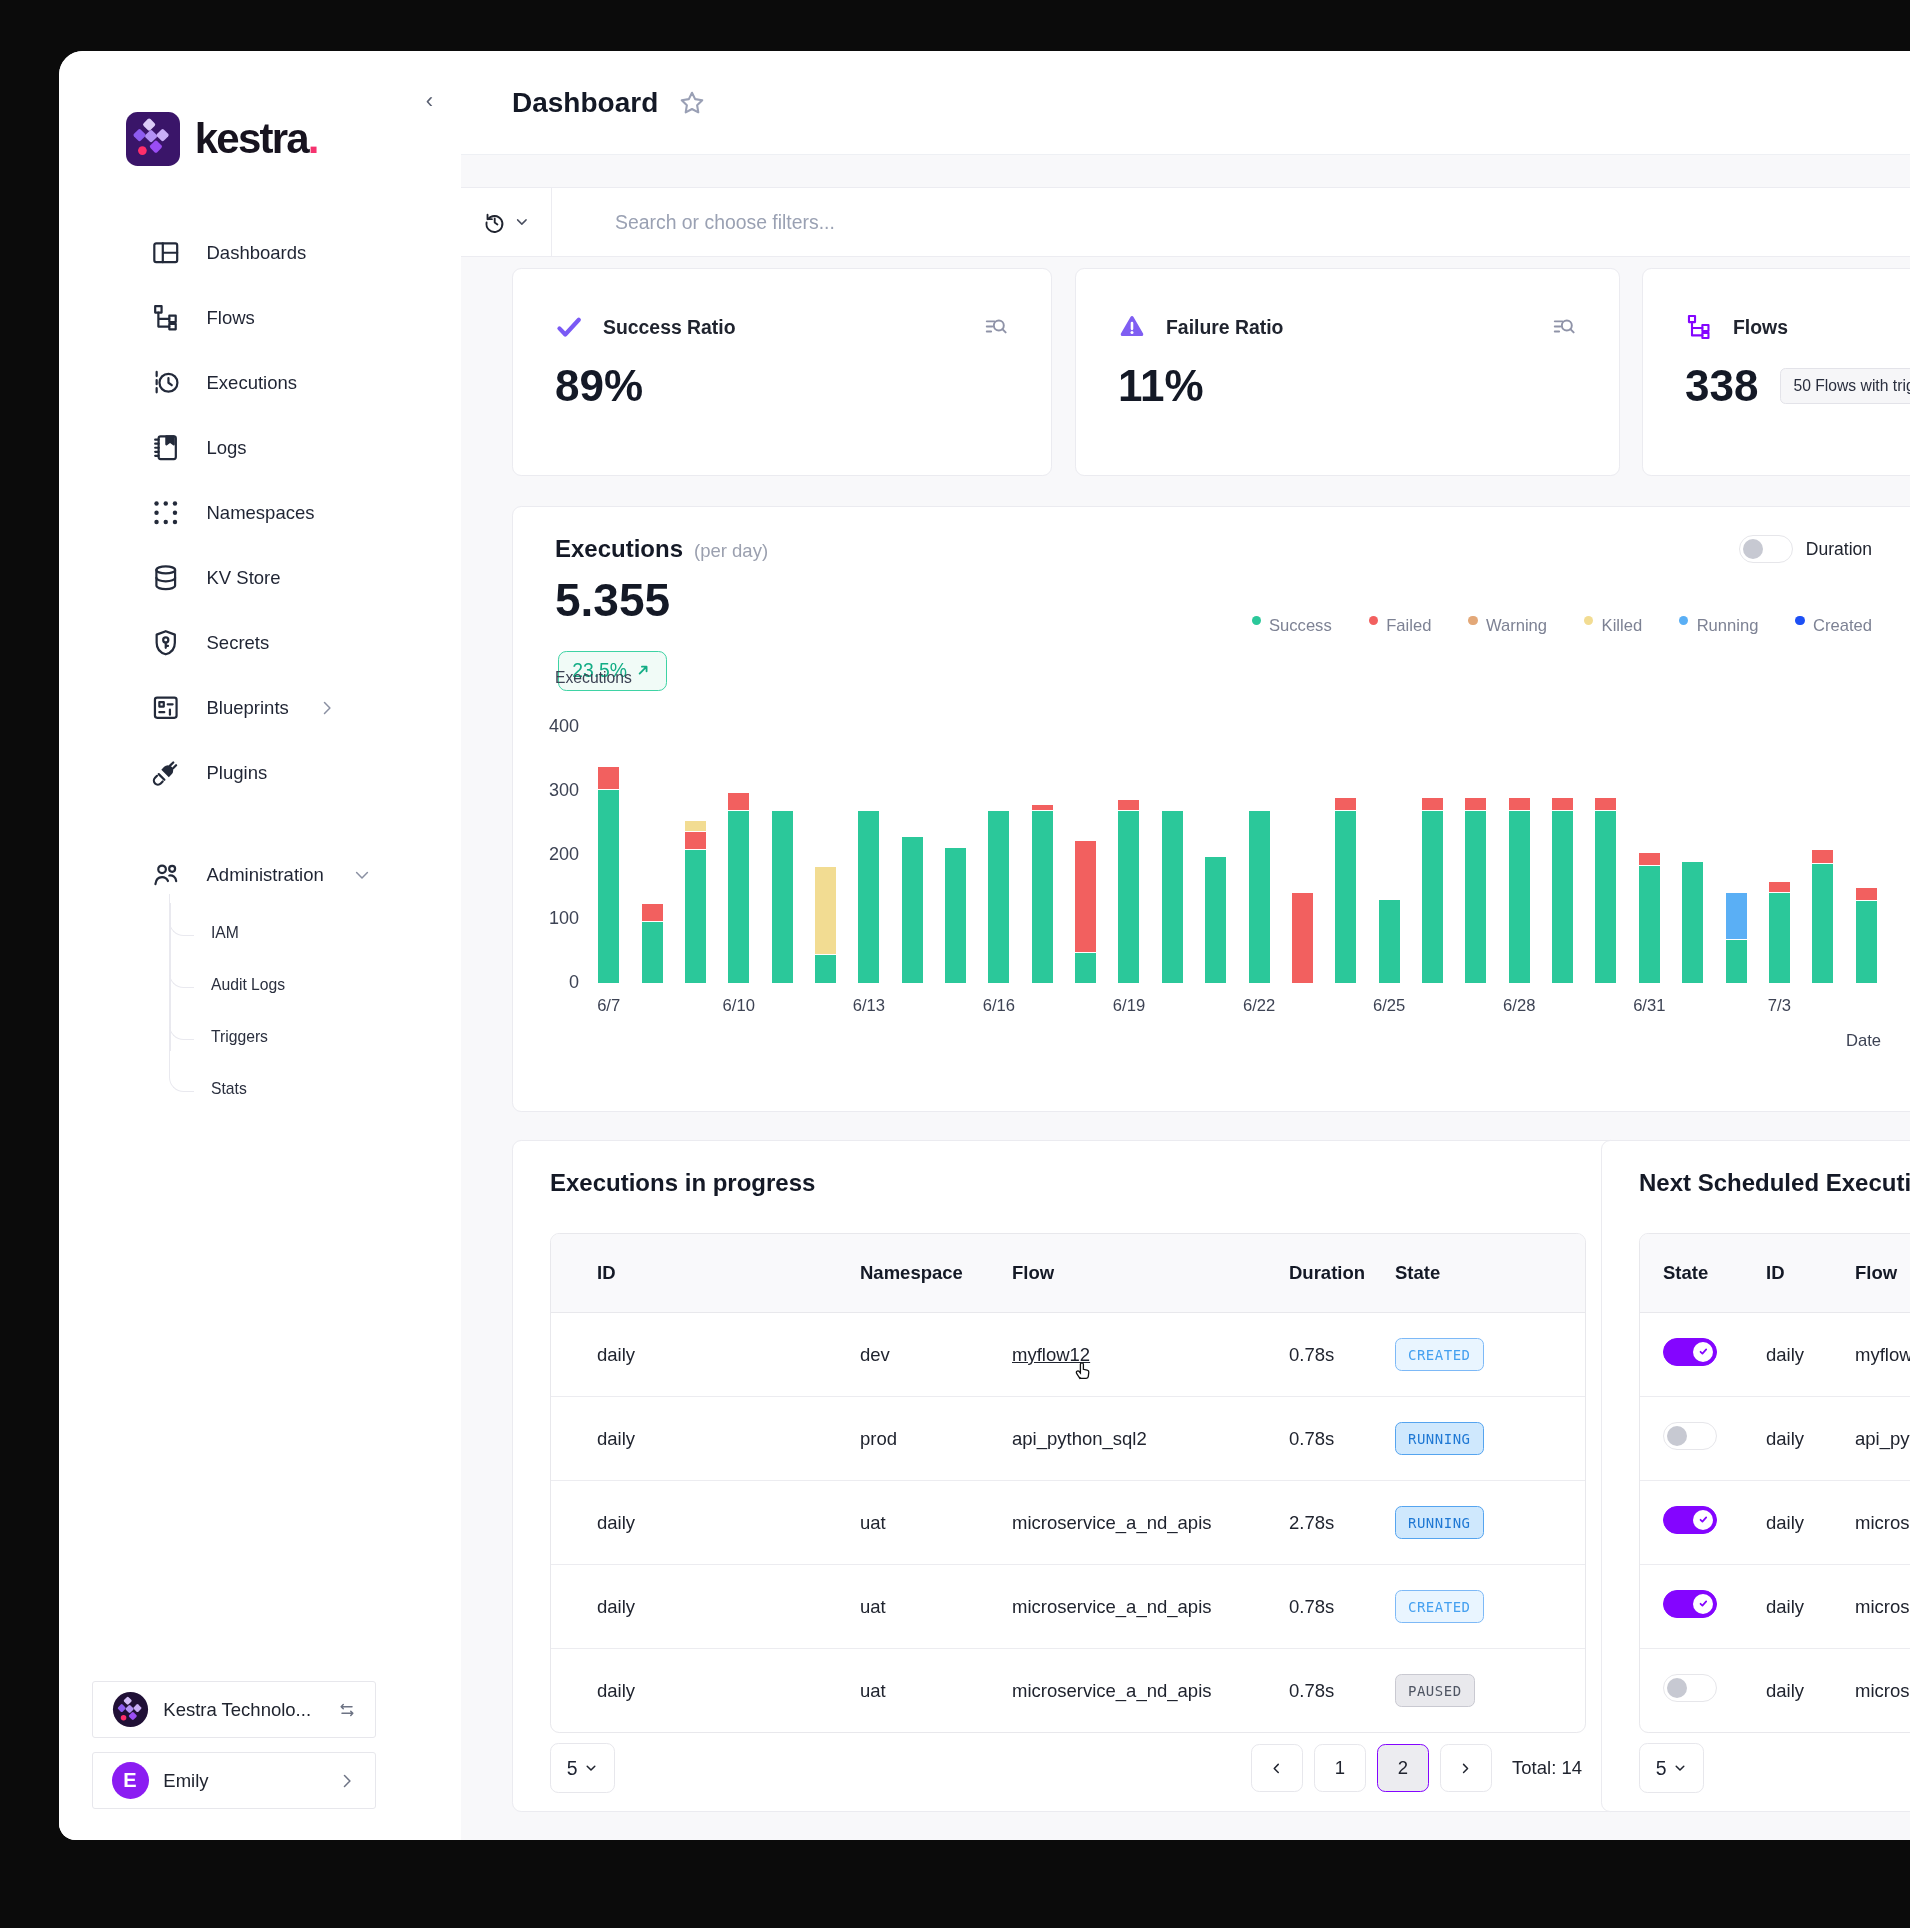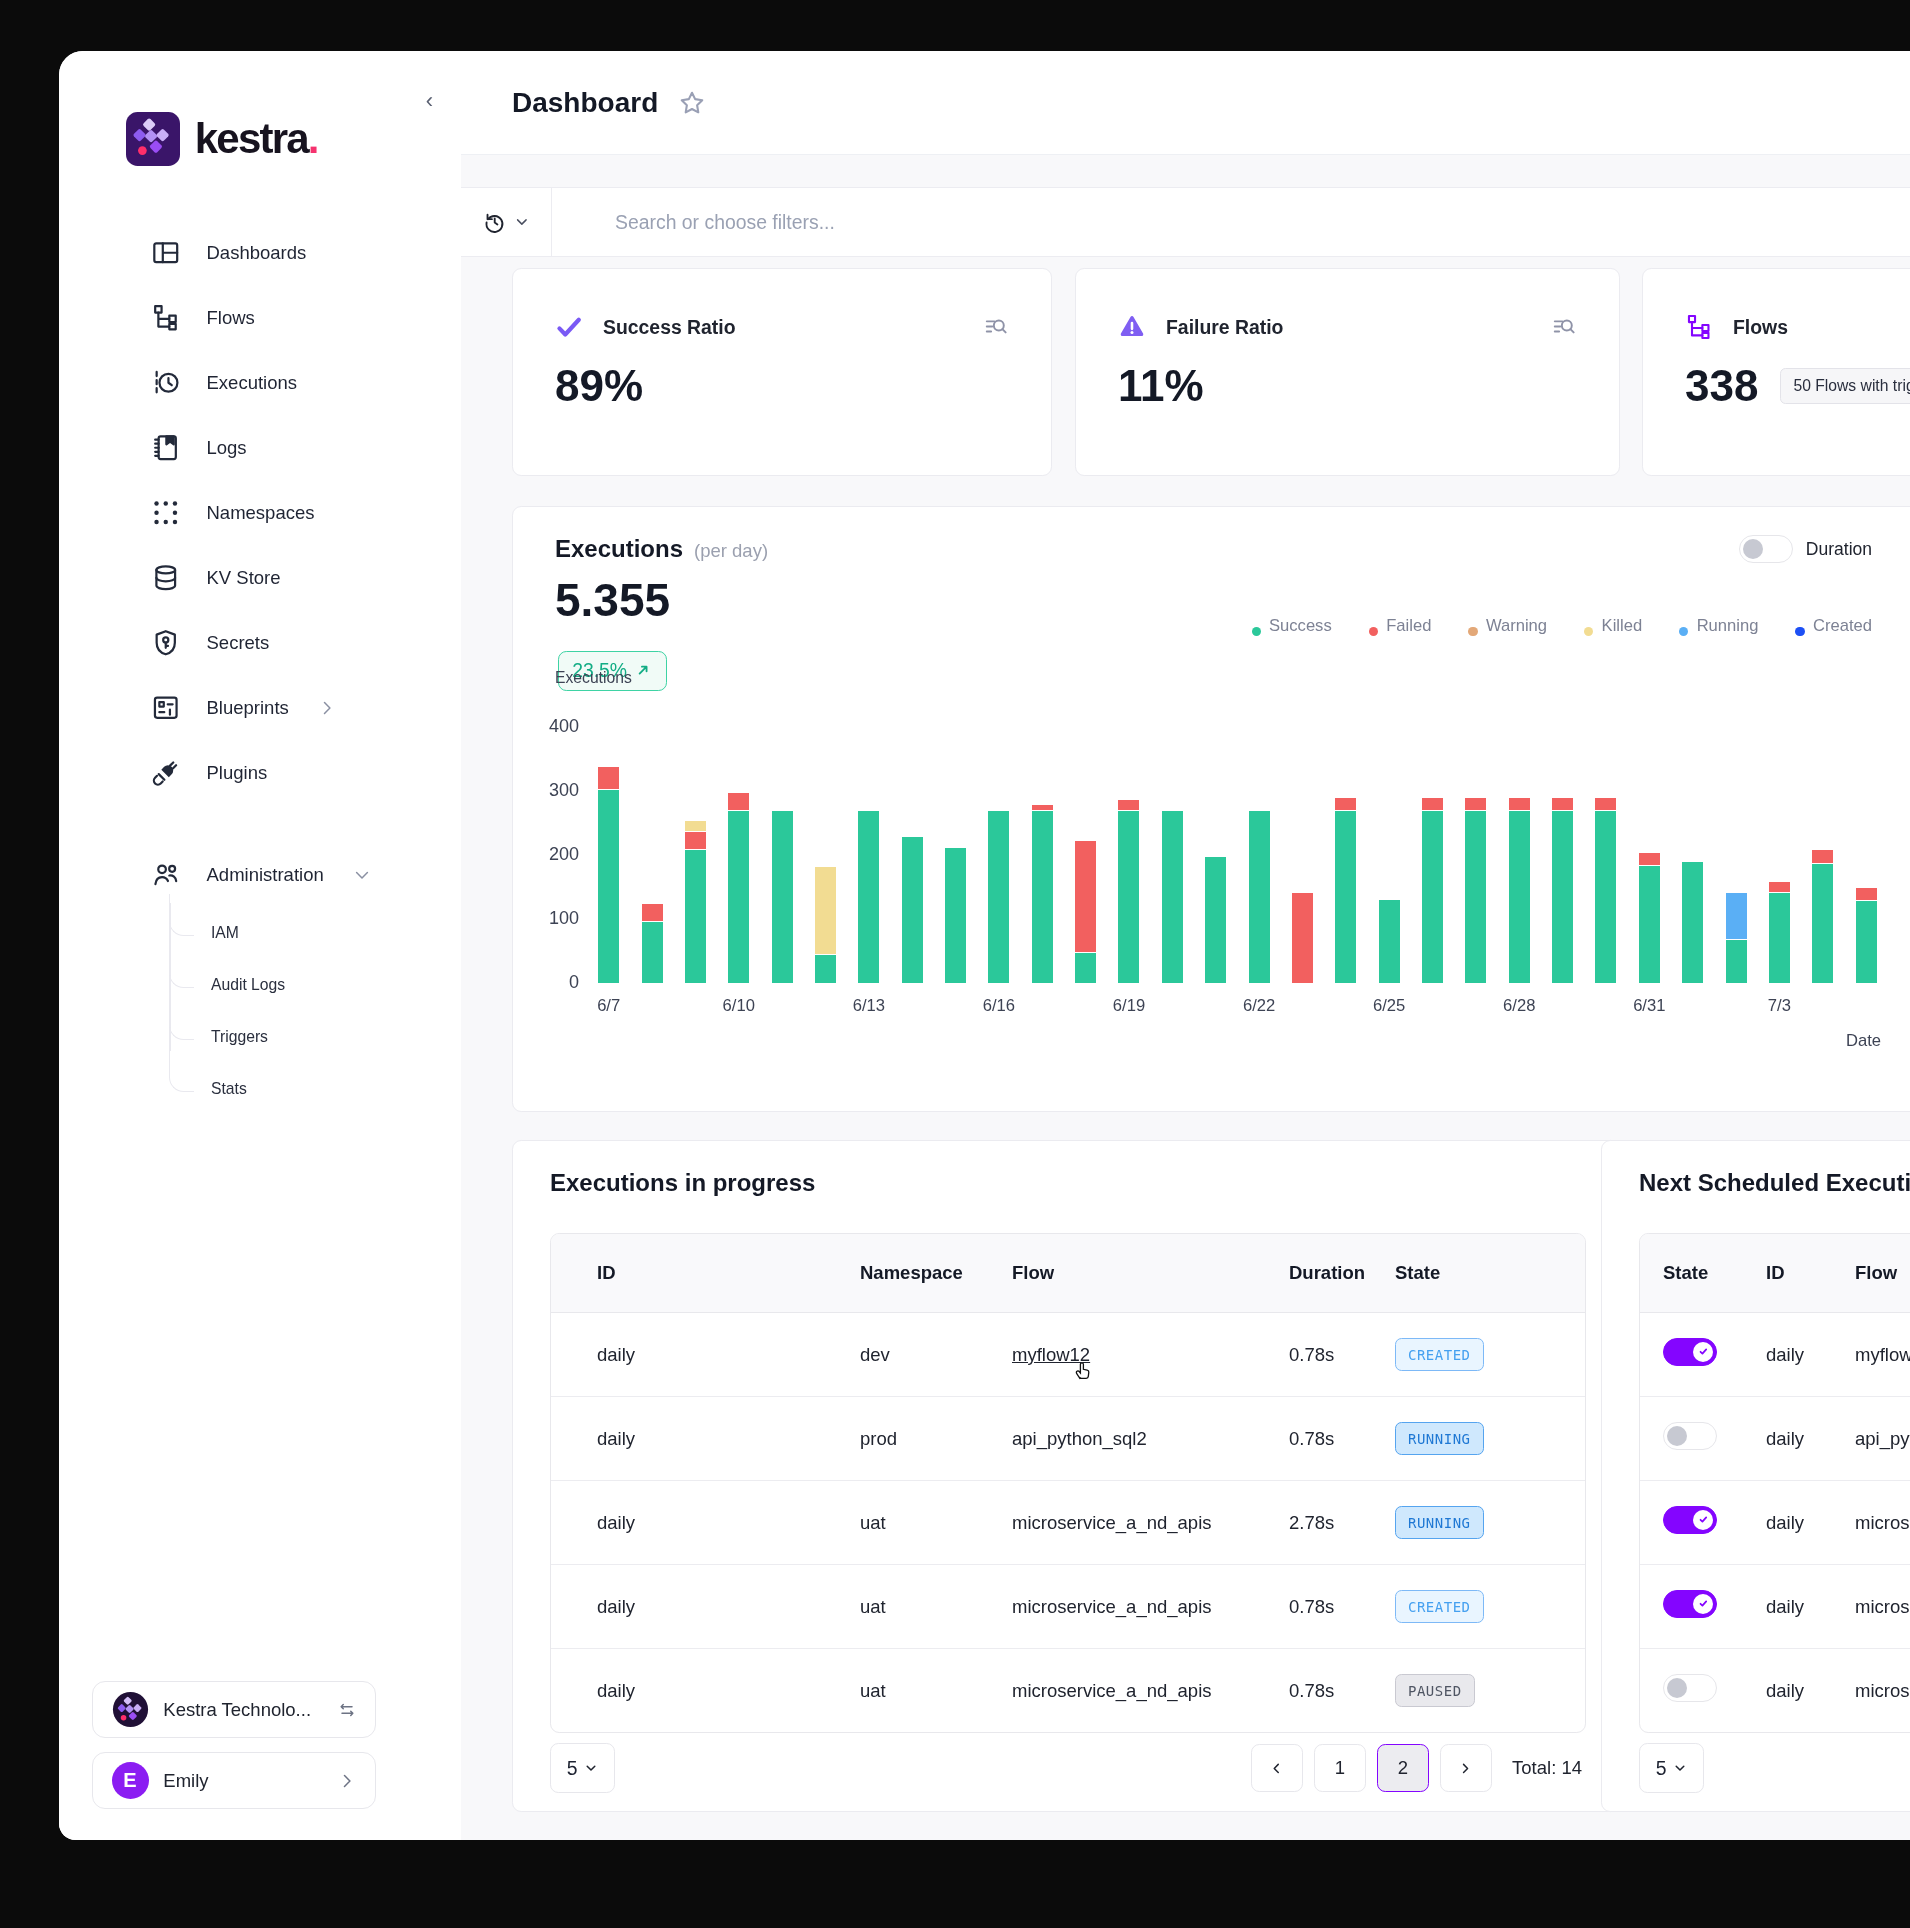--- a/index.html
+++ b/index.html
@@ -17,21 +17,21 @@
   .nav-item{height:65px;display:flex;align-items:center;padding-left:92px;gap:26px;font-size:18.5px;color:#1f2433;cursor:pointer;}
   .nav-item.admin{margin-top:37px;}
   .nav-item .ic{width:29.5px;height:29.5px;flex:0 0 29.5px;color:#232a3a;}
   .nav-item .trail{width:20px;height:20px;color:#8a90a2;margin-left:1.8px;}
   .nav-item .lock{color:#c3c6d4;width:20px;height:20px;}
   .subtree{position:relative;margin-left:110px;}
   .subtree .trunk{position:absolute;left:0;top:-3.7px;width:1.8px;height:148px;background:#e9e9ef;}
   .sub-item{position:relative;height:52px;display:flex;align-items:center;padding-left:42px;font-size:15.7px;color:#2a2f3e;cursor:pointer;}
   .sub-item::before{content:'';position:absolute;left:0;top:-13px;width:24px;height:41px;
       border-left:1.8px solid #e9e9ef;border-bottom:1.8px solid #e9e9ef;border-bottom-left-radius:14.8px;}
-  .side-box{position:absolute;left:33px;width:284px;height:57px;border:0.9px solid #e7e7ec;border-radius:13px;
+  .side-box{position:absolute;left:33px;width:284px;height:57px;border:0.9px solid #e7e7ec;border-radius:3px;
       display:flex;align-items:center;padding:0 18.5px;gap:14.8px;box-sizing:border-box;background:#fff;cursor:pointer;}
   .side-box .name{flex:1;font-size:18.5px;color:#20242f;white-space:nowrap;overflow:hidden;}
   .avatar{width:37px;height:37px;border-radius:50%;flex:0 0 37px;}
   .avatar.emily{background:#8b1df2;color:#fff;display:flex;align-items:center;justify-content:center;font-size:20px;font-weight:bold;}
   .side-box .trail{width:20px;height:20px;color:#6d7384;}
   
   .main{position:absolute;left:402px;top:0;width:1449px;height:100%;background:#f8f8fa;overflow:hidden;}
   .topbar{position:absolute;left:0;top:0;width:100%;height:104px;background:#fff;border-bottom:0.9px solid #eef0f4;
           display:flex;align-items:center;padding-left:51px;box-sizing:border-box;gap:20px;}
   .page-title{font-size:28px;font-weight:bold;color:#141926;}
@@ -63,21 +63,21 @@
   .toggle{width:54px;height:28px;border-radius:14.8px;background:#fff;border:0.9px solid #e6e6ea;position:relative;cursor:pointer;flex:0 0 54px;box-sizing:border-box;}
   .toggle .knob{position:absolute;left:2.8px;top:2.8px;width:20px;height:20px;border-radius:50%;background:#c7c9d2;}
   .toggle.on{background:#8405ff;border-color:#8405ff;}
   .toggle.on .knob{left:auto;right:2.8px;background:#fff;display:flex;align-items:center;justify-content:center;color:#8405ff;}
   .toggle.on .knob svg{width:13px;height:13px;}
   .total-row{position:absolute;left:42px;top:66px;display:flex;align-items:center;gap:24px;flex-direction:column;}
   .total-num{font-size:46px;font-weight:bold;color:#141926;}
   .delta-badge{display:flex;align-items:center;gap:7.4px;border:1.8px solid #3ed3a4;background:#f1fbf7;color:#13ad85;font-size:19.4px;border-radius:8.3px;padding:7.4px 13px;}
   .delta-badge .ic{width:18.5px;height:18.5px;}
   .legend{position:absolute;right:60px;top:109px;display:flex;gap:37px;}
-  .legend-item{display:flex;align-items:flex-end;gap:8.3px;font-size:16.6px;color:#7d8294;}
+  .legend-item{display:flex;align-items:flex-start;gap:8.3px;font-size:16.6px;color:#7d8294;}
   .legend-dot{width:9.2px;height:9.2px;border-radius:50%;}
   .ylabel{position:absolute;left:42px;top:162px;font-size:15.7px;color:#3d4354;}
   .yticks{position:absolute;left:0px;top:0;width:66px;}
   .ytick{position:absolute;right:0;width:66px;text-align:right;font-size:18px;color:#3d4354;transform:translateY(-50%);}
   .plot{position:absolute;left:74px;top:219px;width:1301px;height:257px;display:flex;align-items:flex-end;}
   .slot{position:relative;flex:1;height:100%;display:flex;flex-direction:column;justify-content:flex-end;align-items:center;}
   .slot .xlab{position:absolute;top:100%;margin-top:13px;font-size:16.6px;color:#3d4354;white-space:nowrap;}
   .bar{width:21px;display:flex;flex-direction:column;justify-content:flex-end;}
   .seg{width:100%;}
   .xaxis-label{position:absolute;right:51px;top:524px;font-size:16.6px;color:#3d4354;}

